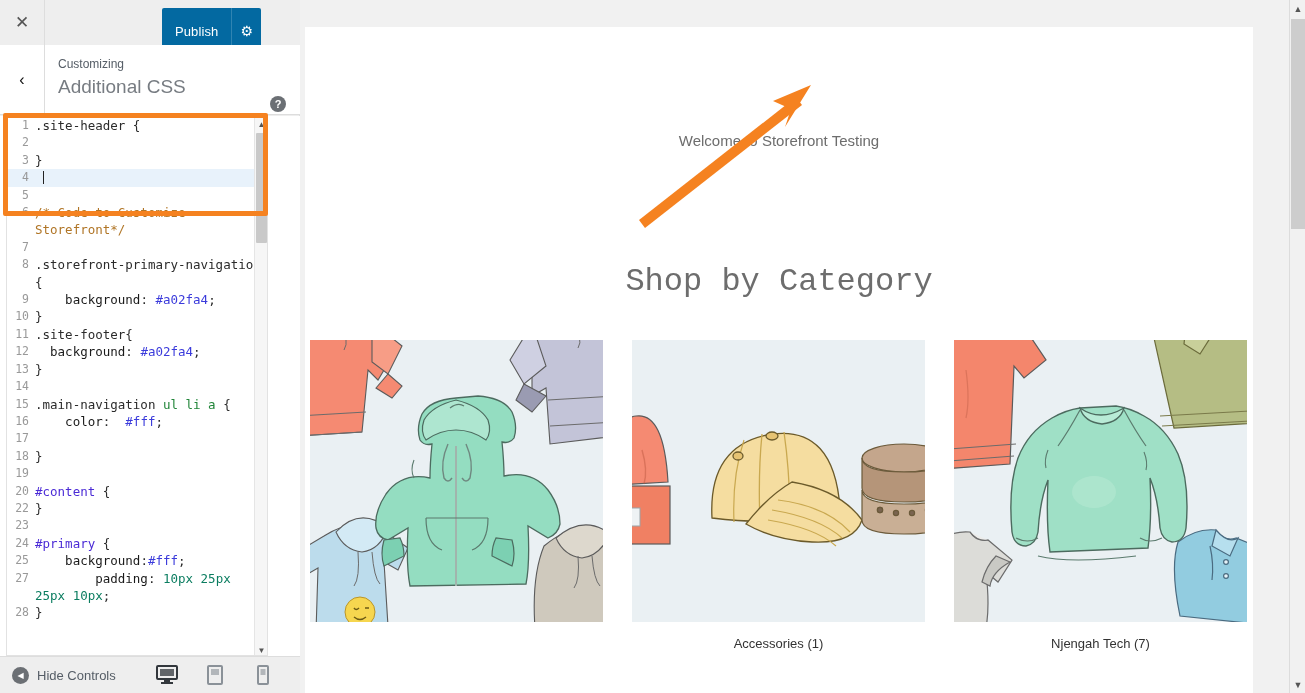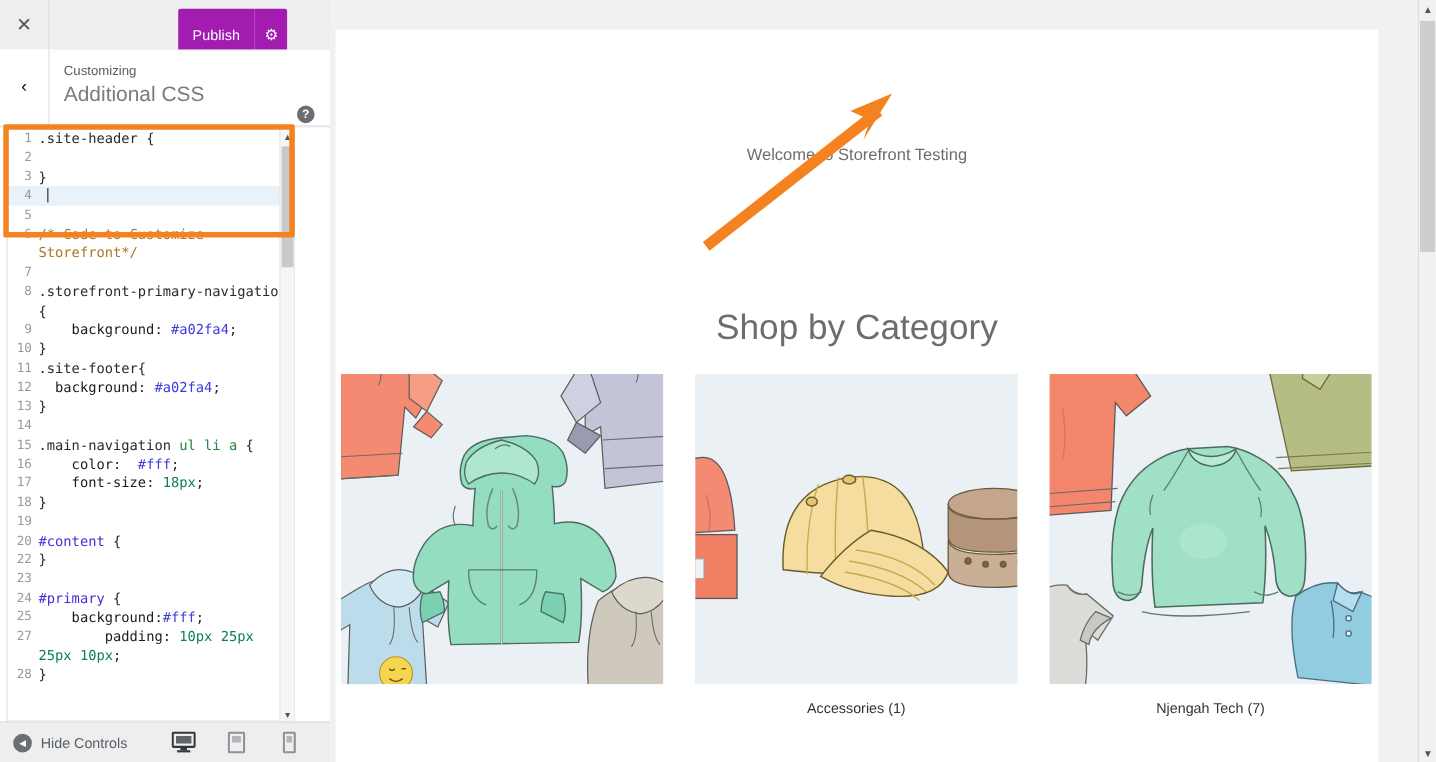--- a/index.html
+++ b/index.html
@@ -29,21 +29,21 @@
   #close-btn {
     position: absolute; left: 0; top: 0; width: 45px; height: 45px;
     background: #eeeeee;
     display: flex; align-items: center; justify-content: center;
     color: #555; font-size: 17px; cursor: pointer;
     border-right: 1px solid #dddddd;
   }
   #publish-wrap {
     position: absolute; left: 162px; top: 8px;
     height: 46px; display: flex; align-items: stretch;
-    background: #a21caf; border-radius: 2px; overflow: hidden;
+    background: #0369a1; border-radius: 2px; overflow: hidden;
   }
   #publish-btn {
     color: #fff; font-size: 13px; padding: 0 13px;
     display: flex; align-items: center; cursor: pointer;
     letter-spacing: .1px;
   }
   #publish-gear {
     width: 30px; display: flex; align-items: center; justify-content: center;
     color: #fff; font-size: 14px; cursor: pointer;
     border-left: 1px solid rgba(255,255,255,.18);
@@ -161,23 +161,23 @@
     position: absolute; left: 5px; top: 27px;
     width: 948px; height: 666px;
     background: #ffffff; overflow: hidden;
   }
   #welcome {
     position: absolute; left: 0; top: 105px; width: 948px;
     text-align: center; font-size: 15px; color: #6d6d6d;
     font-family: "Liberation Sans", sans-serif;
   }
   #shop-heading {
-    position: absolute; left: 0; top: 252px; width: 948px;
+    position: absolute; left: 0; top: 236px; width: 948px;
     text-align: center; font-size: 32px; font-weight: 300; color: #6d6d6d;
-    font-family: Liberation Sans, sans-serif;
+    font-family: Liberation Mono, monospace;
   }
   #cats {
     position: absolute; left: 5px; top: 313px;
     width: 938px;
     display: flex; gap: 29px;
   }
   .cat { width: 293px; cursor: pointer; }
   .cat-img {
     width: 293px; height: 282px; background: #eaf0f3;
     position: relative; overflow: hidden; display: block;
@@ -306,21 +306,20 @@
             <div class="code-line">
               <div class="gutter">15</div>
               <div class="code-txt"><span class="sel">.main-navigation </span><span class="tag">ul li a</span><span class="punct"> {</span></div>
             </div>
             <div class="code-line">
               <div class="gutter">16</div>
               <div class="code-txt"><span class="prop">    color</span><span class="punct">:  </span><span class="hex">#fff</span><span class="punct">;</span></div>
             </div>
             <div class="code-line">
               <div class="gutter">17</div>
-              <div class="code-txt"><span class="prop">    font-size</span><span class="punct">: </span><span class="num">18px</span><span class="punct">;</span></div>
             </div>
             <div class="code-line">
               <div class="gutter">18</div>
               <div class="code-txt"><span class="punct">}</span></div>
             </div>
             <div class="code-line">
               <div class="gutter">19</div>
               <div class="code-txt">&nbsp;</div>
             </div>
             <div class="code-line">

